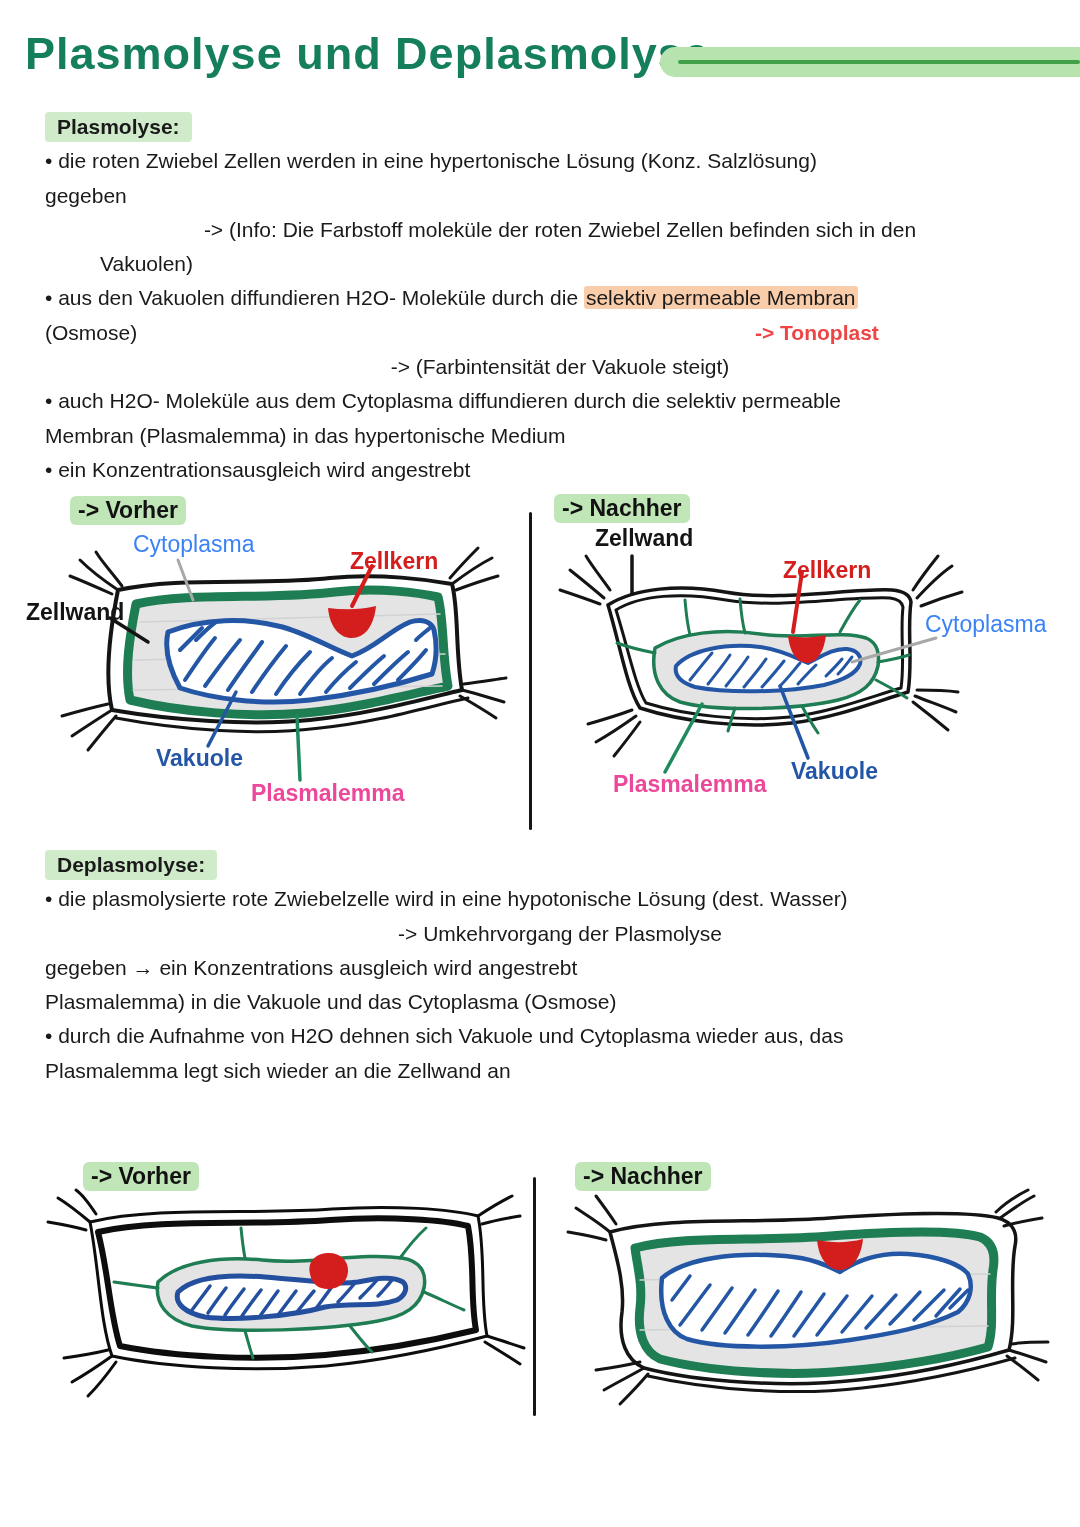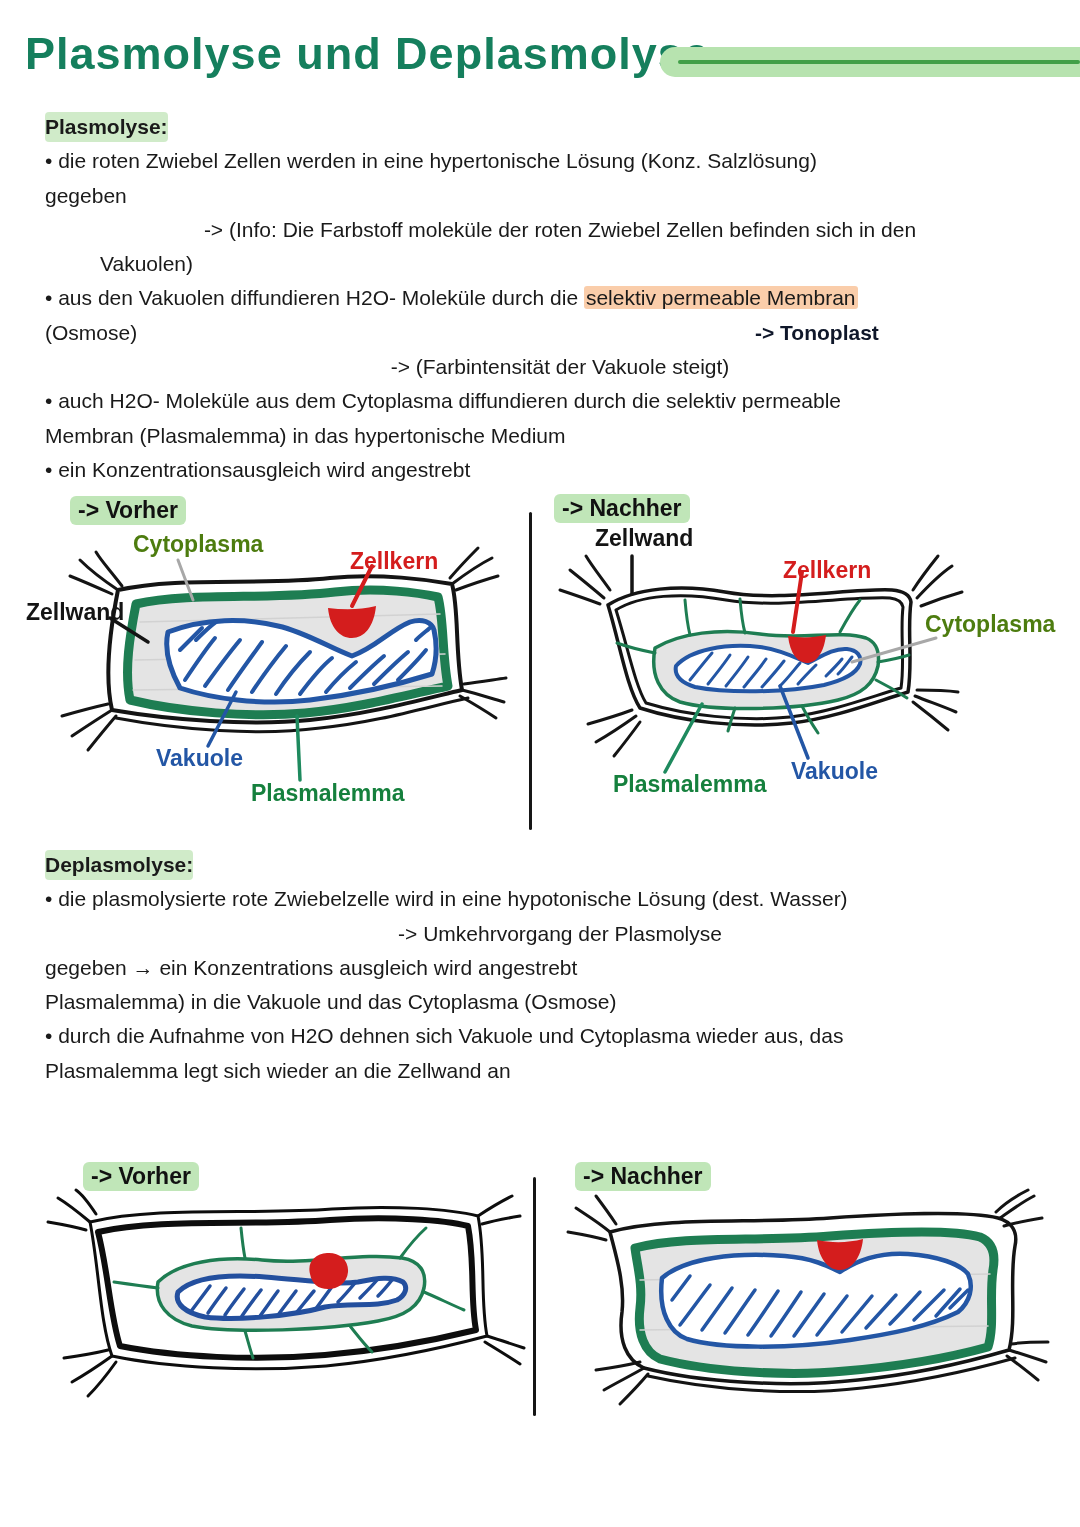--- a/index.html
+++ b/index.html
@@ -18,35 +18,35 @@
   }
   .title-bar .bar-line{
     position:absolute;left:18px;right:0;top:13px;height:4px;background:#42a048;border-radius:2px;
   }
   
   .textblock{position:absolute;left:45px;width:1000px;font-size:21px;}
   .tline{height:34.3px;line-height:34.3px;white-space:nowrap;position:relative;}
   .tline.ind1{padding-left:30px;text-align:center;}
   .tline.ind2{padding-left:55px;}
   .section-heading{font-weight:bold;background:rgba(150,210,135,0.45);
-    display:inline-block;padding:0 0;border-radius:4px;line-height:30px;}
+    display:inline-block;padding:0 12px;border-radius:4px;line-height:30px;}
   .hl-orange{background:rgba(245,155,85,0.5);border-radius:3px;padding:0 2px;text-align:right;}
-  .note-orange{position:absolute;left:710px;top:0;color:#0f172a;font-weight:bold;}
+  .note-orange{position:absolute;left:710px;top:0;color:#ef4444;font-weight:bold;}
   
   .phase-label{
     position:absolute;font-size:23px;font-weight:bold;color:#111;
     background:rgba(140,210,125,0.55);padding:1px 8px;border-radius:6px;white-space:nowrap;
   }
   
   .dlabel{position:absolute;font-size:23px;font-weight:bold;white-space:nowrap;}
-  .lbl-gray{color:#4d7c0f;font-weight:bold;}
+  .lbl-gray{color:#3b82f6;font-weight:normal;}
   .lbl-red{color:#d41d1d;margin-top:12px;}
   .lbl-black{color:#141414;}
   .lbl-blue{color:#2356a5;}
-  .lbl-green{color:#15803d;}
+  .lbl-green{color:#ec4899;}
   
   .vdivider{position:absolute;width:3px;background:#161616;border-radius:2px;}
   svg{position:absolute;overflow:visible;}
 </style>
 </head>
 <body>
 
 <div id="page">
 
   <div class="title">Plasmolyse und Deplasmolyse</div>

